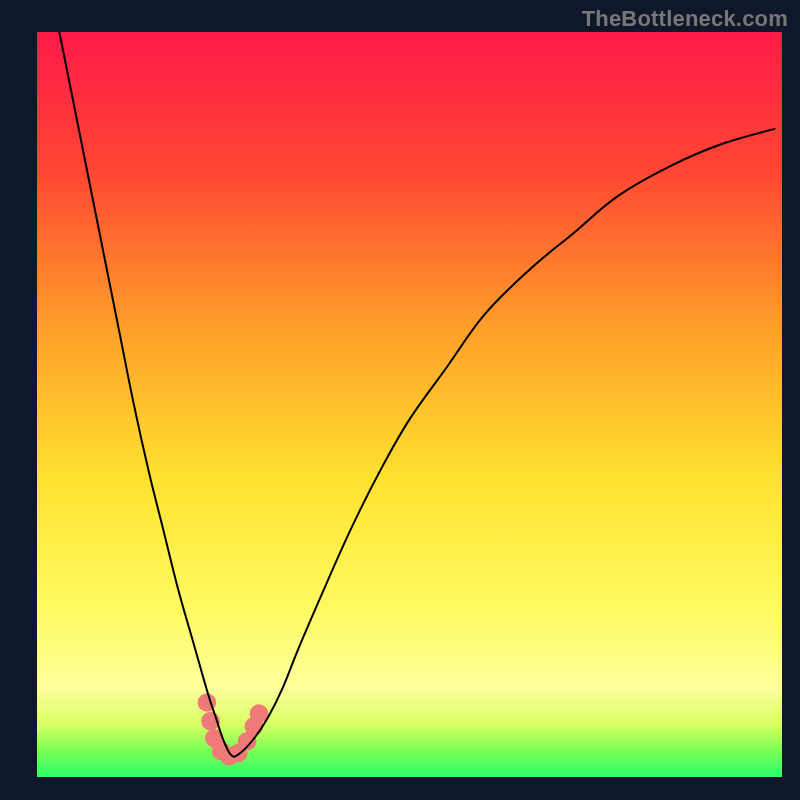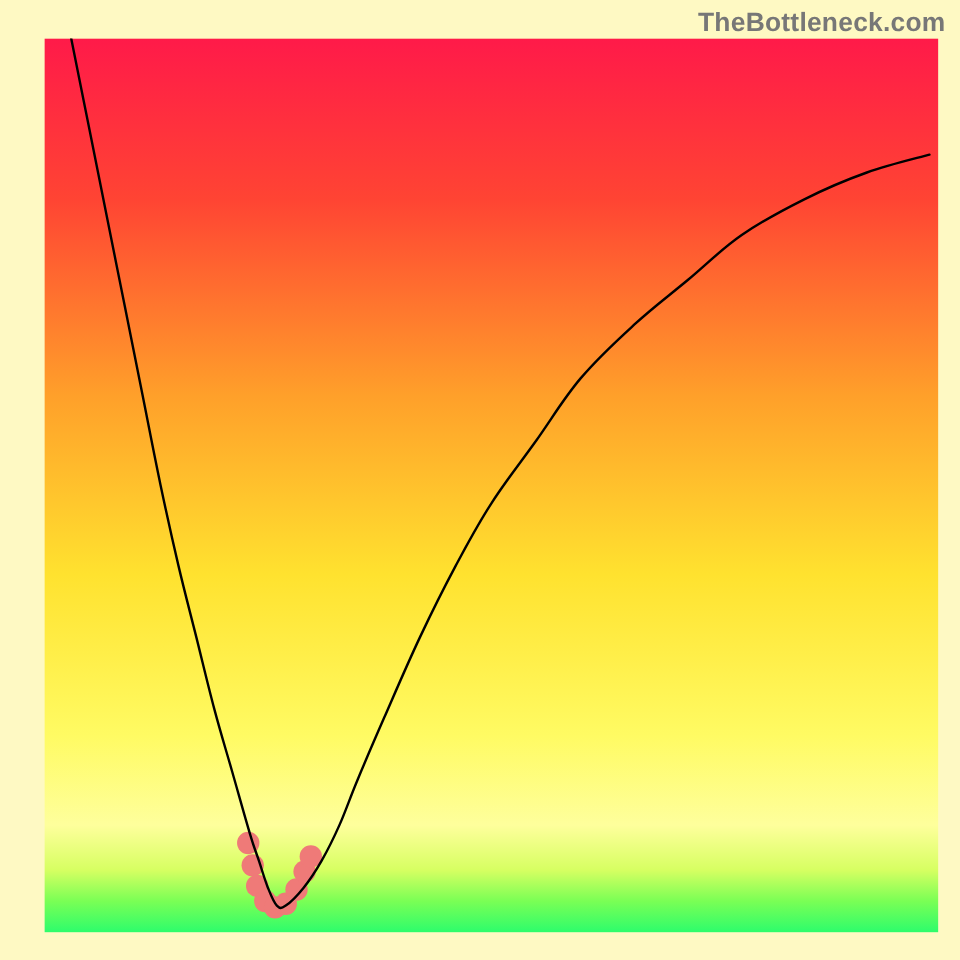--- a/index.html
+++ b/index.html
@@ -10,21 +10,21 @@
     background: #000;
     overflow: hidden;
     font-family: Arial, Helvetica, sans-serif;
   }
   .frame {
     position: absolute;
     top: 0;
     left: 0;
     width: 800px;
     height: 800px;
-    background: #fef9c3;
+    background: #0f172a;
   }
   .plot {
     position: absolute;
     display: block;
   }
   .watermark {
     position: absolute;
     top: 6px;
     right: 12px;
     color: #777;

